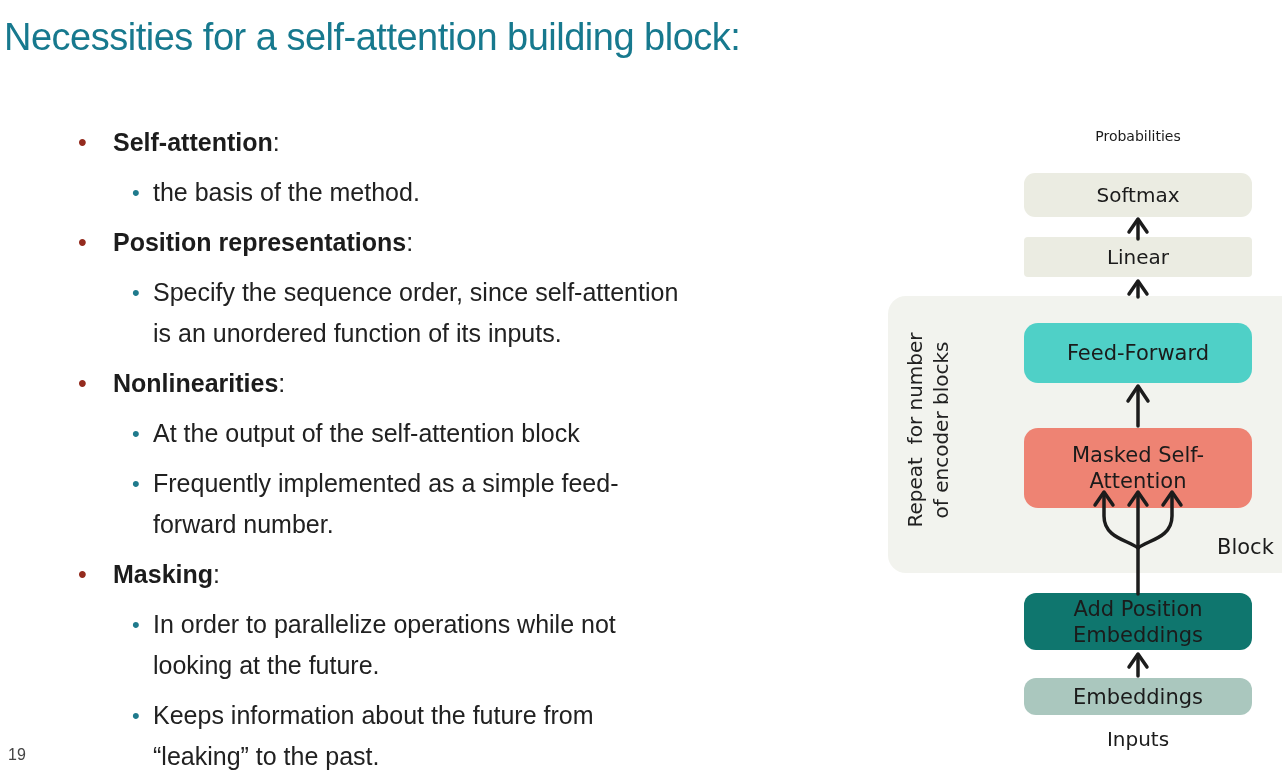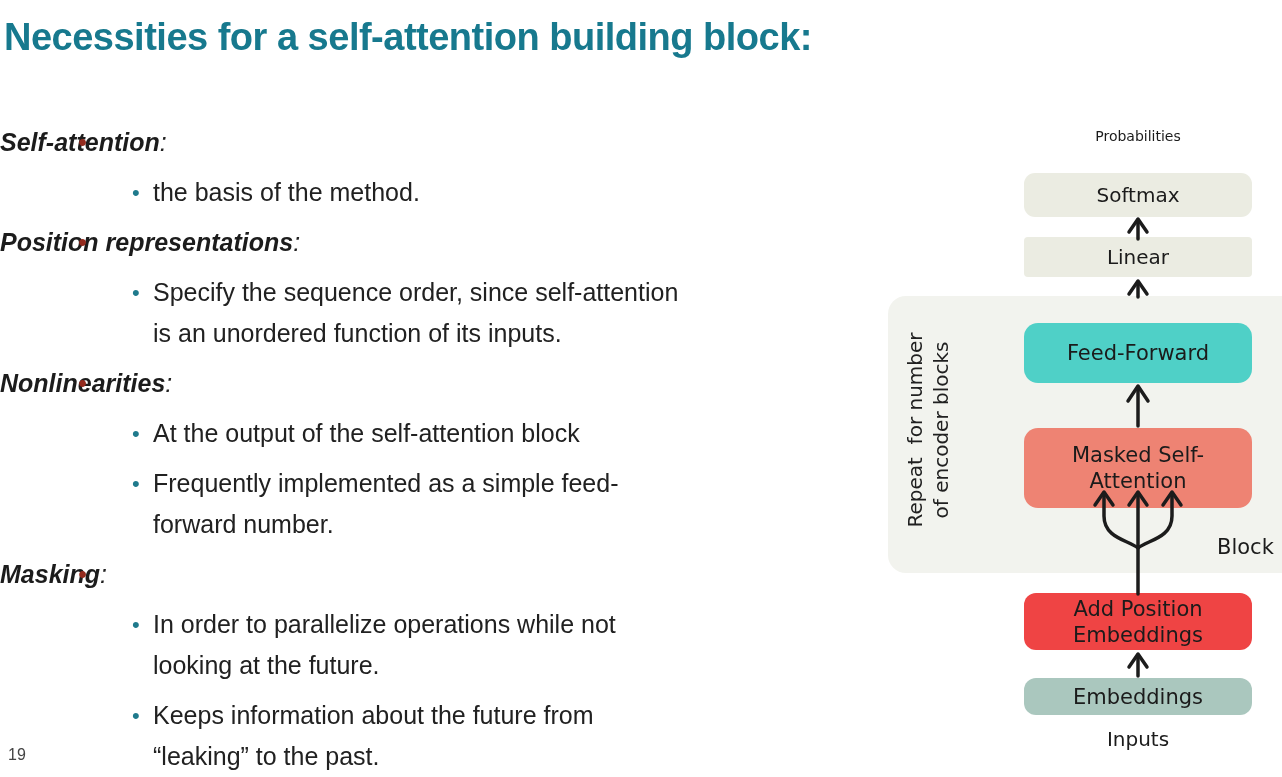--- a/index.html
+++ b/index.html
@@ -5,28 +5,28 @@
   html,body{margin:0;padding:0;}
   body{
     width:1282px;height:777px;position:relative;overflow:hidden;
     background:#ffffff;
     font-family:"Liberation Sans",sans-serif;
     color:#212121;
   }
   
   .slide-title{
     position:absolute;left:4px;top:16px;
-    font-size:38px;font-weight:700;letter-spacing:-0.5px;
+    font-size:38px;font-weight:400;letter-spacing:-0.5px;
     color:#17798e;
   }
   
   .bullets{position:absolute;left:0;top:122px;width:870px;}
   .b-item{position:relative;line-height:41px;font-size:25px;margin-bottom:9px;}
   .b-item .dot{position:absolute;top:0;}
-  .b-item.l1{font-style:italic;}
+  .b-item.l1{padding-left:113px;}
   .b-item.l1 .dot{left:78px;color:#942b1e;}
   .b-item.l1 .dot::before{content:"•";}
   .b-item.l1 .term{font-weight:bold;color:#1c1c1c;}
   .b-item.l2{padding-left:153px;}
   .b-item.l2 .dot{left:132px;color:#1f7a8c;font-size:22px;}
   .b-item.l2 .dot::before{content:"•";}
   
   .page-number{position:absolute;left:8px;top:746px;font-size:16px;color:#444;}
   
   .diagram{position:absolute;left:0;top:0;width:1282px;height:777px;pointer-events:none;
@@ -42,21 +42,21 @@
   }
   .dbox{
     position:absolute;left:1024px;width:228px;
     display:flex;flex-direction:column;align-items:center;justify-content:center;
     text-align:center;font-size:21px;line-height:26px;color:#1b1b1b;
   }
   .dbox-softmax{top:173px;height:44px;background:#ebece2;border-radius:11px;font-size:20px;}
   .dbox-linear{top:237px;height:40px;background:#ebece2;border-radius:4px;font-size:20px;}
   .dbox-ff{top:323px;height:60px;background:#4fd0c7;border-radius:14px;}
   .dbox-masked{top:428px;height:80px;background:#ee8373;border-radius:14px;}
-  .dbox-addpos{top:593px;height:57px;background:#ef4444;border-radius:12px;}
+  .dbox-addpos{top:593px;height:57px;background:#0f766e;border-radius:12px;}
   .dbox-emb{top:678px;height:37px;background:#aac7be;border-radius:12px;}
   .dlabel{position:absolute;text-align:center;}
   .lbl-prob{left:1024px;top:128px;width:228px;font-size:14px;}
   .lbl-inputs{left:1024px;top:727px;width:228px;font-size:20px;}
   .lbl-block{left:1217px;top:535px;width:70px;font-size:21px;text-align:left;}
   .arrows{position:absolute;left:880px;top:120px;width:402px;height:650px;}
   .arrows path,.arrows polyline,.arrows line{
     stroke:#1c1c1c;stroke-width:3.5;fill:none;stroke-linecap:round;stroke-linejoin:round;
   }
 </style>

